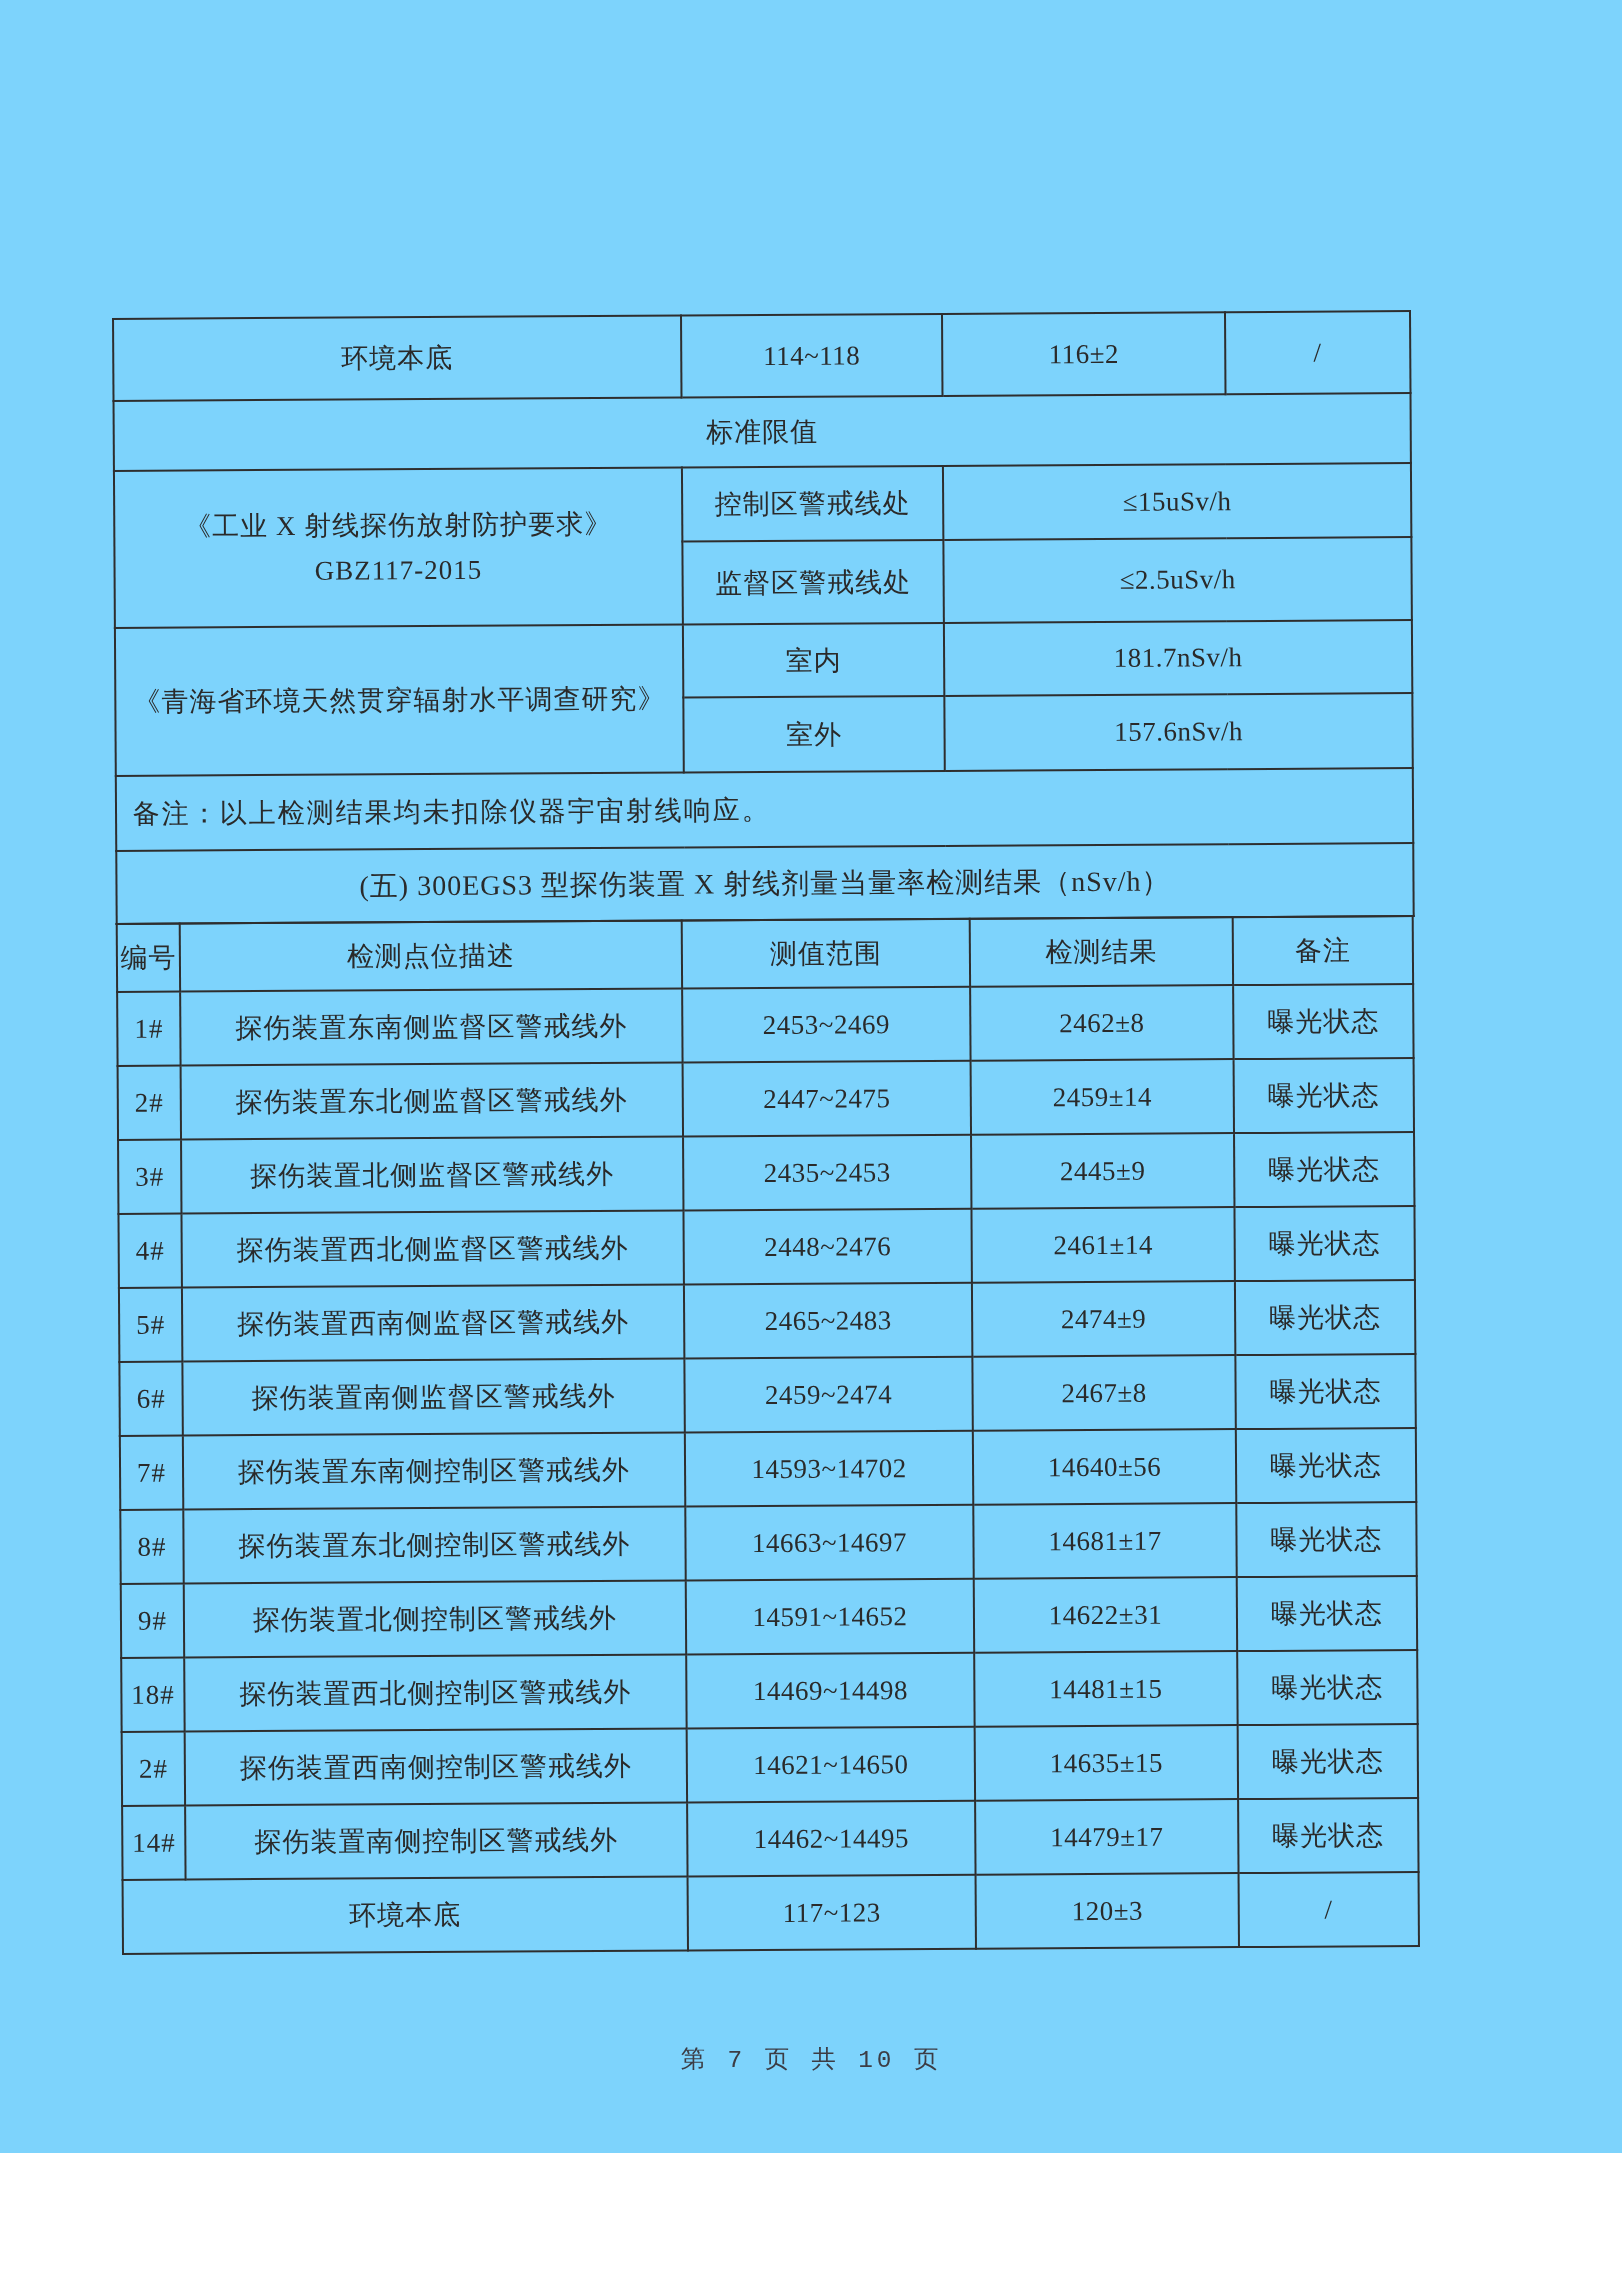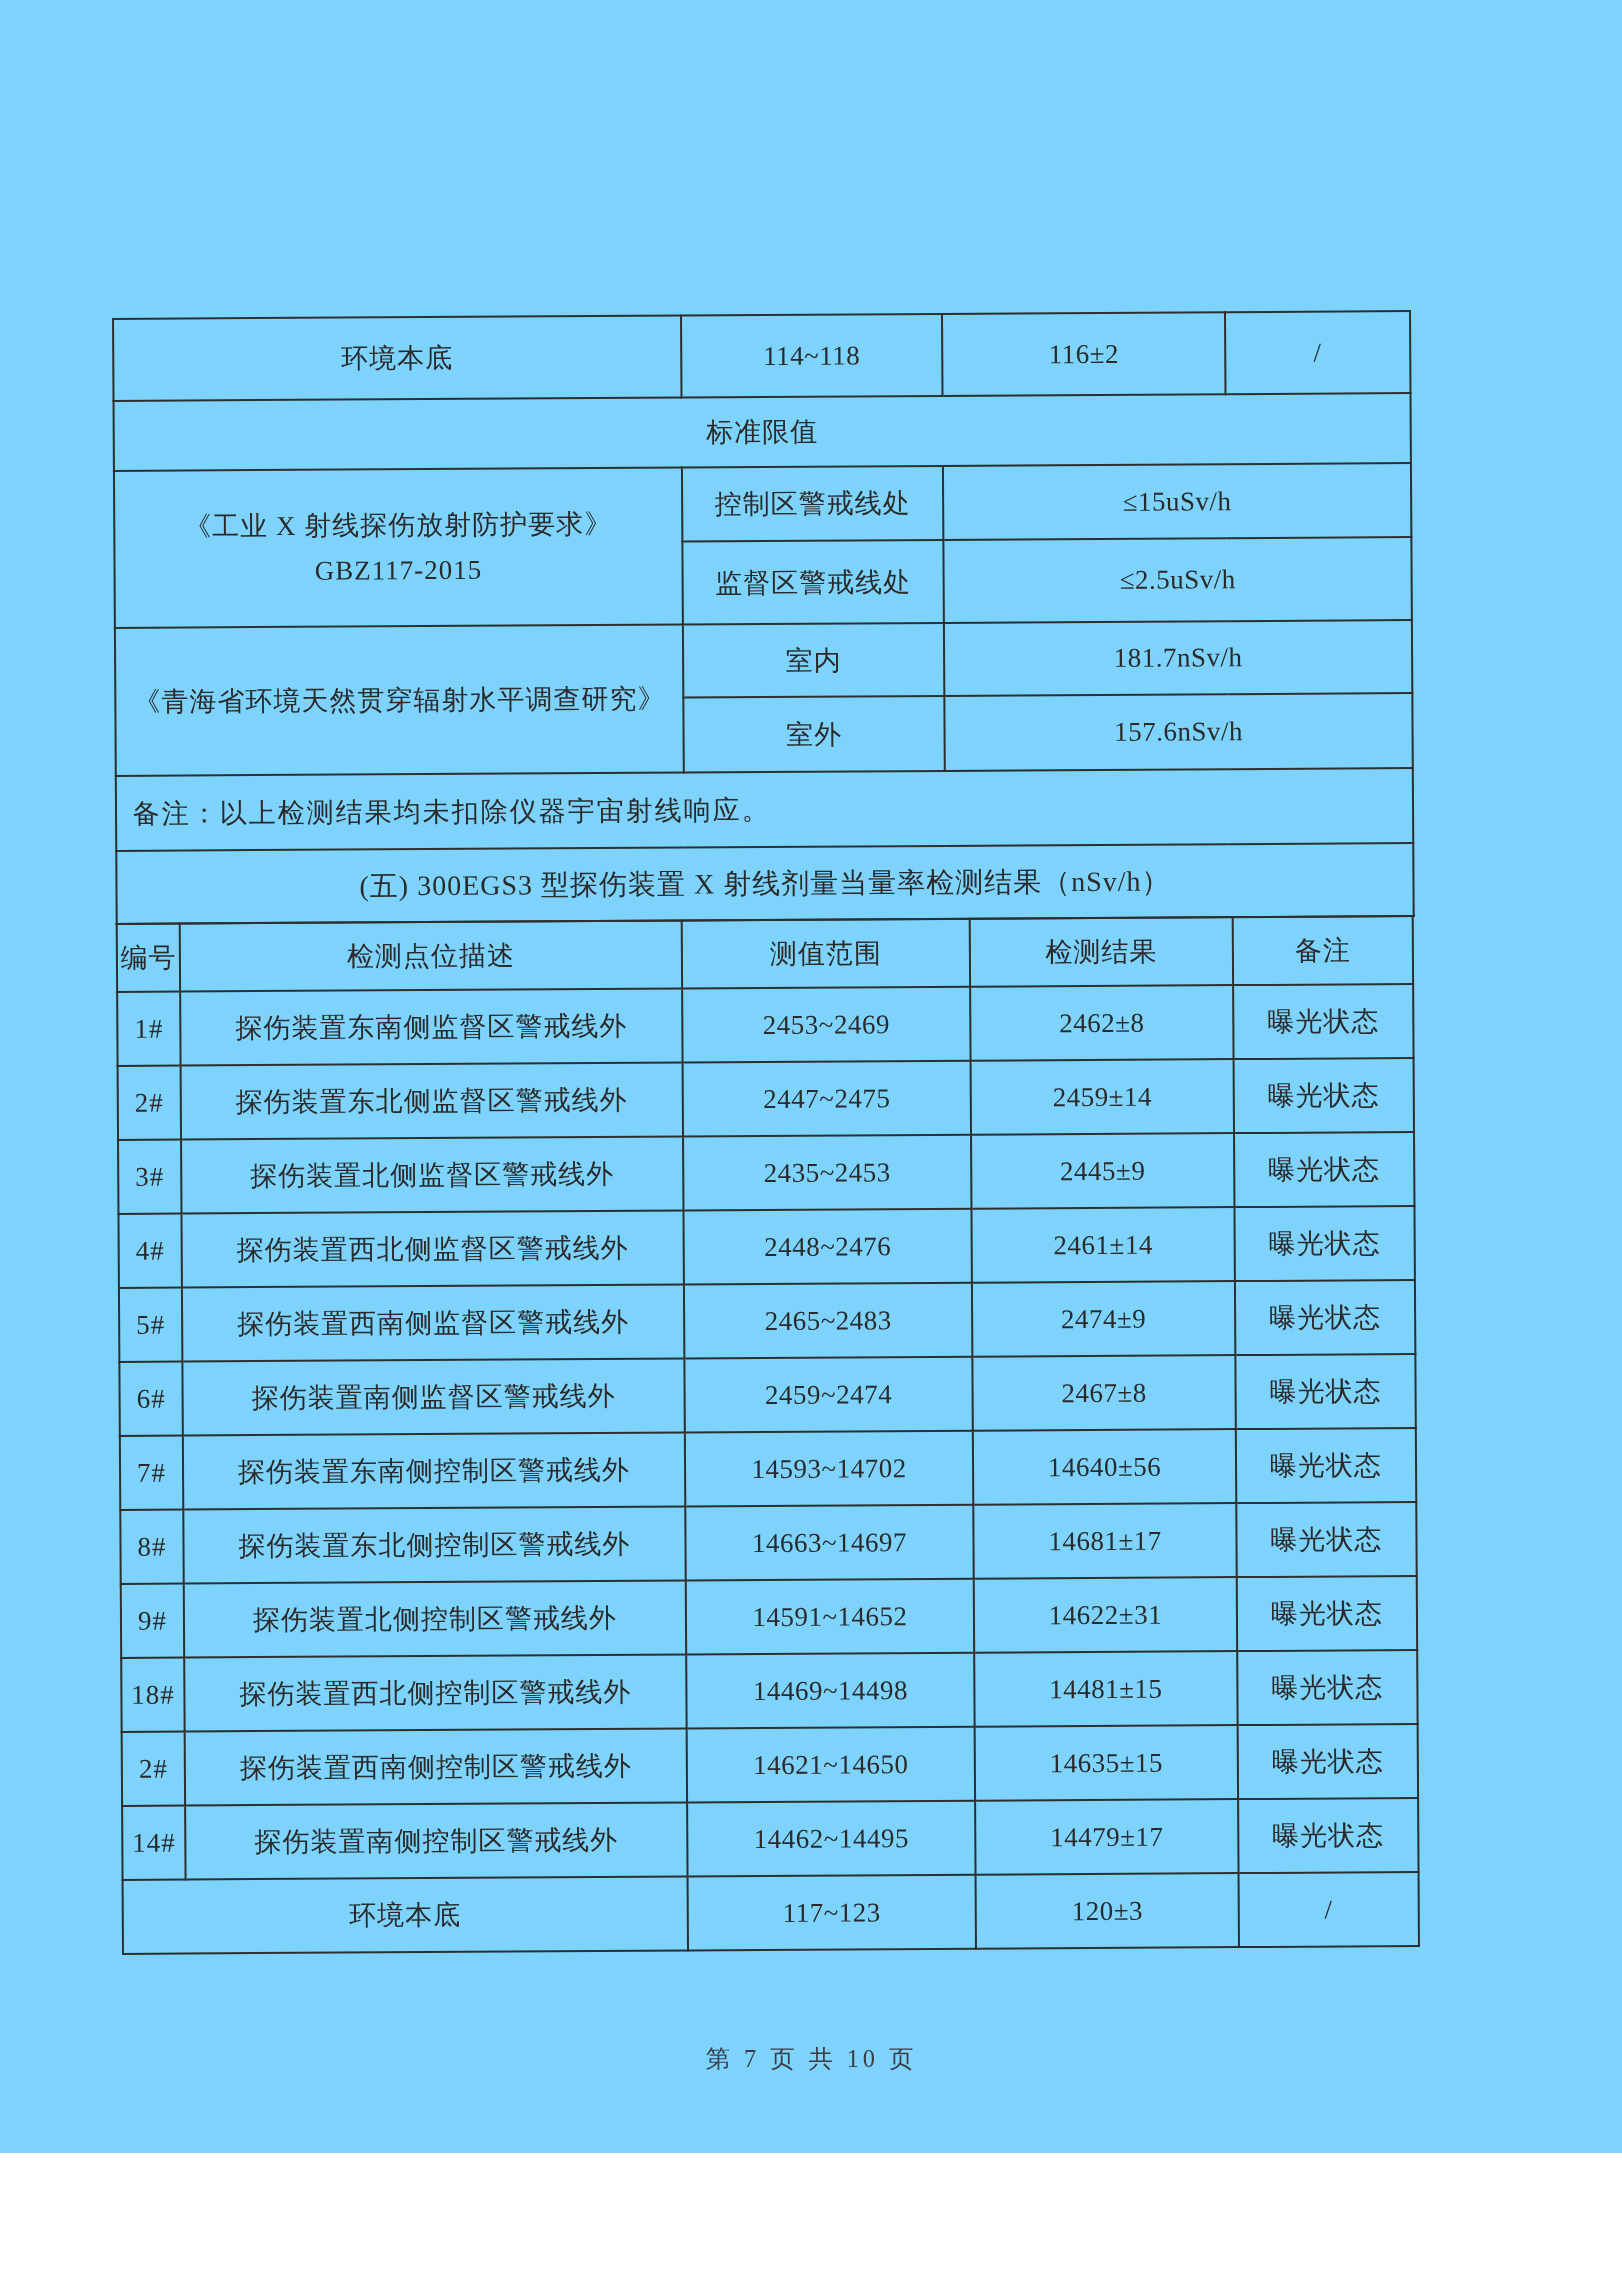--- a/index.html
+++ b/index.html
@@ -59,20 +59,21 @@
   }
   .page-footer {
     position: absolute;
     left: 0;
     top: 2043px;
     width: 100%;
     text-align: center;
     font-size: 24.4px;
     letter-spacing: 3.9px;
     color: #3c3c44;
+    font-family: Liberation Mono, monospace;
   }
 </style>
 </head>
 <body>
 
 <div class="page">
   <div class="scan-content">
 
     <table class="standards-table">
       <colgroup>

